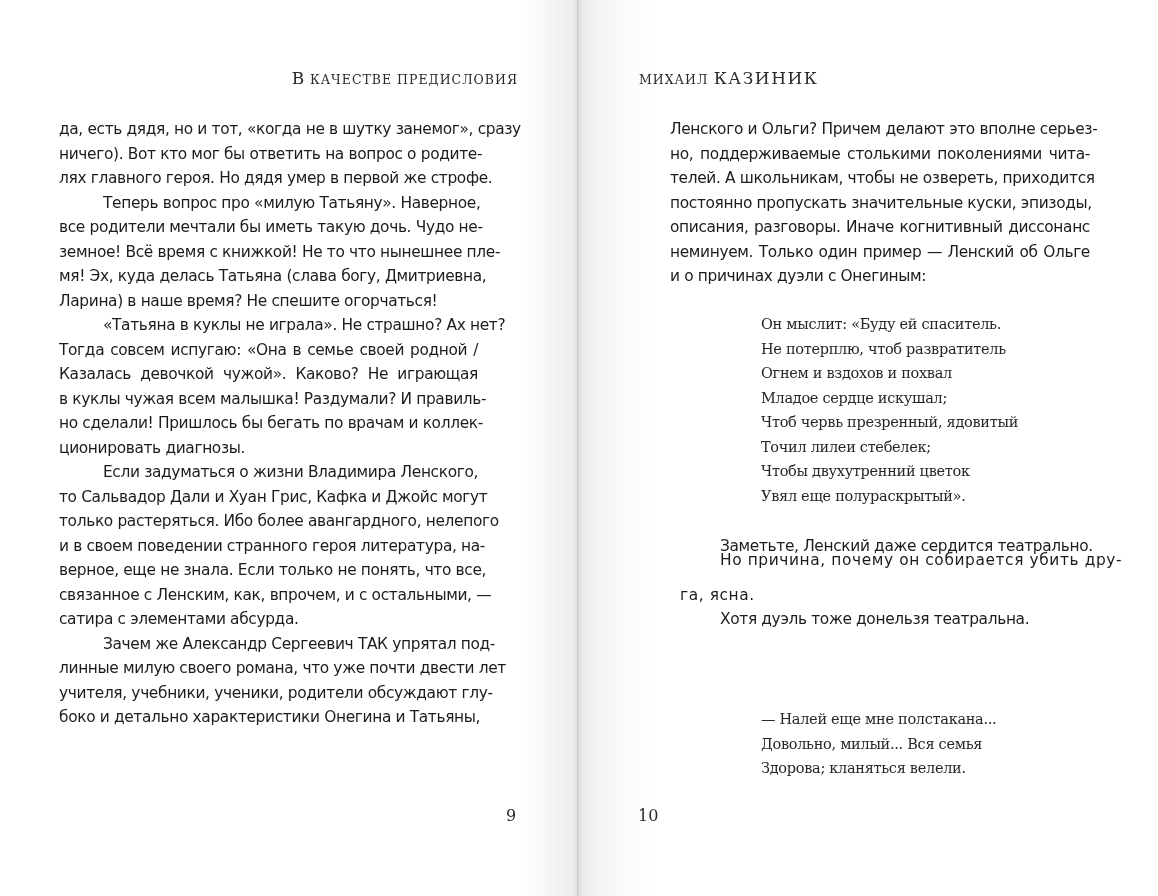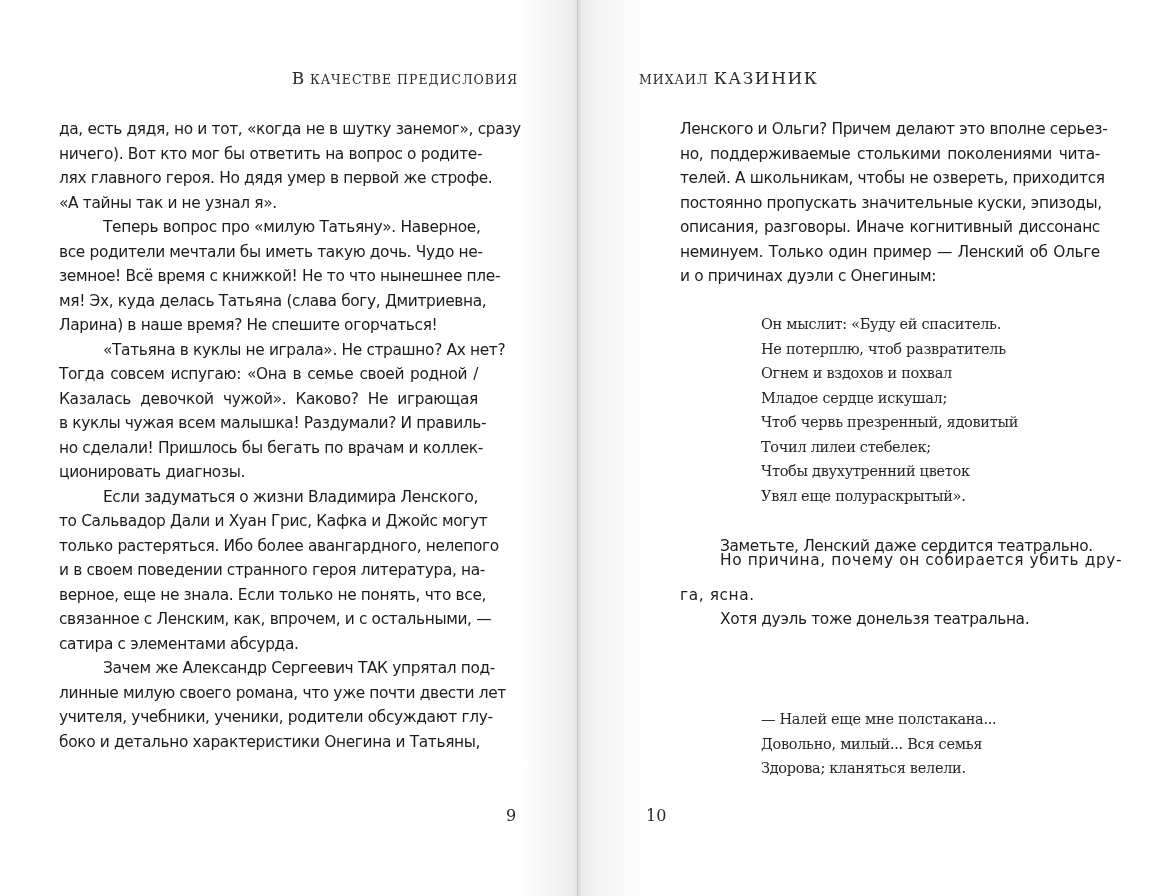--- a/index.html
+++ b/index.html
@@ -63,21 +63,21 @@
       color: #1c1c1c;
       text-align: justify;
       letter-spacing: -0.35px;
     }
     .left-body {
       left: 59px;
       top: 117px;
       width: 419px;
     }
     .right-body {
-      left: 102px;
+      left: 92px;
       top: 117px;
       width: 420px;
     }
     .line { display: block; text-align-last: justify; white-space: nowrap; }
     .line.last { text-align-last: left; }
     .line.ind { padding-left: 44px; }
 
     .verse {
       position: absolute;
       font-family: "DejaVu Serif", "Liberation Serif", serif;
@@ -100,38 +100,37 @@
       white-space: nowrap;
     }
     .page-num {
       position: absolute;
       top: 806px;
       font-family: "DejaVu Serif", "Liberation Serif", serif;
       font-size: 16px;
       color: #2a2a2a;
     }
     .pn-left { left: 506px; }
-    .pn-right { left: 68px; }
+    .pn-right { left: 60px; }
   </style>
 </head>
 <body>
 
 <div class="spread">
 
   <div class="page page-left">
     <div class="running-head rh-left">
       <span class="big">В</span>
       <span class="sc">качестве предисловия</span>
     </div>
 
     <div class="body-text left-body" id="left-body">
         <span class="line">да, есть дядя, но и тот, «когда не в шутку занемог», сразу</span>
         <span class="line">ничего). Вот кто мог бы ответить на вопрос о родите-</span>
         <span class="line">лях главного героя. Но дядя умер в первой же строфе.</span>
-        <span class="line last">«А тайны так и не узнал я».</span>
         <span class="line ind">Теперь вопрос про «милую Татьяну». Наверное,</span>
         <span class="line">все родители мечтали бы иметь такую дочь. Чудо не-</span>
         <span class="line">земное! Всё время с книжкой! Не то что нынешнее пле-</span>
         <span class="line">мя! Эх, куда делась Татьяна (слава богу, Дмитриевна,</span>
         <span class="line last">Ларина) в наше время? Не спешите огорчаться!</span>
         <span class="line ind">«Татьяна в куклы не играла». Не страшно? Ах нет?</span>
         <span class="line">Тогда совсем испугаю: «Она в семье своей родной /</span>
         <span class="line">Казалась девочкой чужой». Каково? Не играющая</span>
         <span class="line">в куклы чужая всем малышка! Раздумали? И правиль-</span>
         <span class="line">но сделали! Пришлось бы бегать по врачам и коллек-</span>

